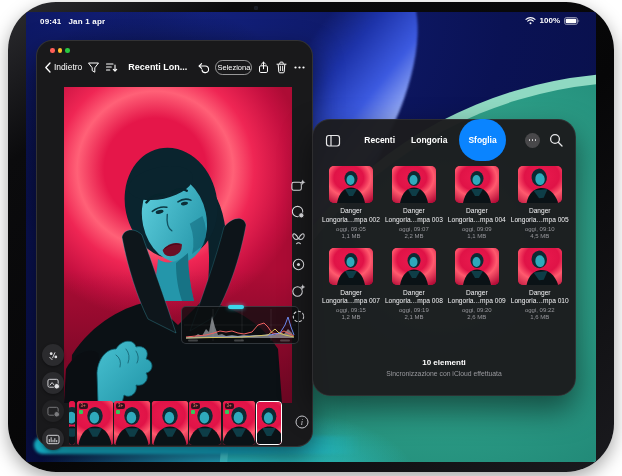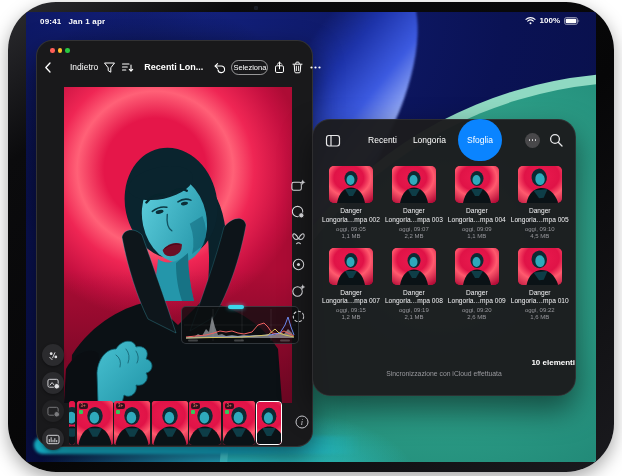--- a/index.html
+++ b/index.html
@@ -39,21 +39,21 @@
     color:#fff; font-size:8px; font-weight:600; }
 
   
   .ed-win { position:absolute; left:28px; top:38px; width:277px; height:407px; border-radius:16px;
     background:#19191b; border:1px solid rgba(255,255,255,.11);
     box-shadow:0 12px 28px rgba(0,0,0,.55); }
   .ed-dots { position:absolute; left:13px; top:7px; display:flex; gap:3px; }
   .ed-dots span { width:4.5px; height:4.5px; border-radius:50%; display:block; }
   .ed-toolbar { position:absolute; left:7px; right:7px; top:16px; height:20px; display:flex;
     align-items:center; gap:5px; color:#fff; }
-  .ed-back { display:flex; align-items:center; gap:18px; font-size:8.5px; color:#fff; }
+  .ed-back { display:flex; align-items:center; gap:2px; font-size:8.5px; color:#fff; }
   .ed-title { font-size:9px; font-weight:700; white-space:nowrap; }
   .pill-btn { font-size:7.5px; color:#fff; border:1px solid rgba(255,255,255,.55);
     border-radius:999px; padding:2px 1px; white-space:nowrap; }
   .tool-ic { display:flex; align-items:center; justify-content:center; }
   .spacer { flex:1; }
 
   .ed-photo { position:absolute; left:27px; top:46px; width:228px; height:316px; overflow:hidden;
     background:
       linear-gradient(180deg, rgba(0,0,0,0) 58%, rgba(28,0,12,.45) 100%),
       radial-gradient(150px 150px at 40% 26%, #e51649 0%, #e51649 34%, #ff6177 52%, #ef2654 66%, #c51040 88%, #ad0c35 100%); }
@@ -82,38 +82,38 @@
     color:#ff7a6e; padding:0 2px; }
   .fs-badge-dot { width:4px; height:4px; border-radius:1px; background:#34c759; }
   .ed-info { position:absolute; right:3px; top:374px; }
 
   
   .br-win { position:absolute; left:304px; top:117px; width:264px; height:277px; border-radius:18px;
     background:rgba(28,28,30,.97); border:1px solid rgba(255,255,255,.08);
     box-shadow:0 14px 30px rgba(0,0,0,.5); }
   .br-tabbar { position:absolute; left:12px; right:12px; top:9px; height:22px; display:flex;
     align-items:center; gap:9px; }
-  .br-tab { font-size:8.5px; font-weight:400; color:#fff; padding:3px 4px; border-radius:999px; }
+  .br-tab { font-size:8.5px; font-weight:700; color:#fff; padding:3px 4px; border-radius:999px; }
   .br-tab.active { background:#0a84ff; padding:16px 9px; }
   .more-circle { width:15px; height:15px; border-radius:50%; background:#48484a; display:flex;
     align-items:center; justify-content:center; gap:1.5px; }
   .more-circle i { width:1.6px; height:1.6px; border-radius:50%; background:#dcdcde; display:block; }
 
   .br-grid { position:absolute; left:9px; right:9px; top:46px; display:grid;
     grid-template-columns:repeat(4, 1fr); row-gap:9px; column-gap:5px; }
   .file-item { display:flex; flex-direction:column; align-items:center; }
   .file-thumb { width:44px; height:37px; border-radius:5px; overflow:hidden; background:#c81040; }
   .file-thumb svg { width:100%; height:100%; display:block; }
   .file-item.tilt svg { transform:scaleX(-1) rotate(6deg) scale(1.18); }
   .file-name { margin-top:4px; font-size:6.6px; line-height:1.3; color:#f2f2f4; text-align:center; white-space:nowrap; }
   .file-meta { margin-top:1.5px; font-size:6px; color:#98989d; }
   .file-size { margin-top:1px; font-size:6px; color:#98989d; }
 
   .br-footer { position:absolute; left:0; right:0; top:238px; text-align:center; }
-  .br-count { font-size:8px; font-weight:700; color:#fff;text-align:right; }
+  .br-count { font-size:8px; font-weight:700; color:#fff; }
   .br-sync { margin-top:3px; font-size:6.8px; color:#98989d; }
 
   svg { overflow:visible; }
 </style>
 </head>
 <body>
 
 <div class="device">
   <div class="camera-dot"></div>
 

